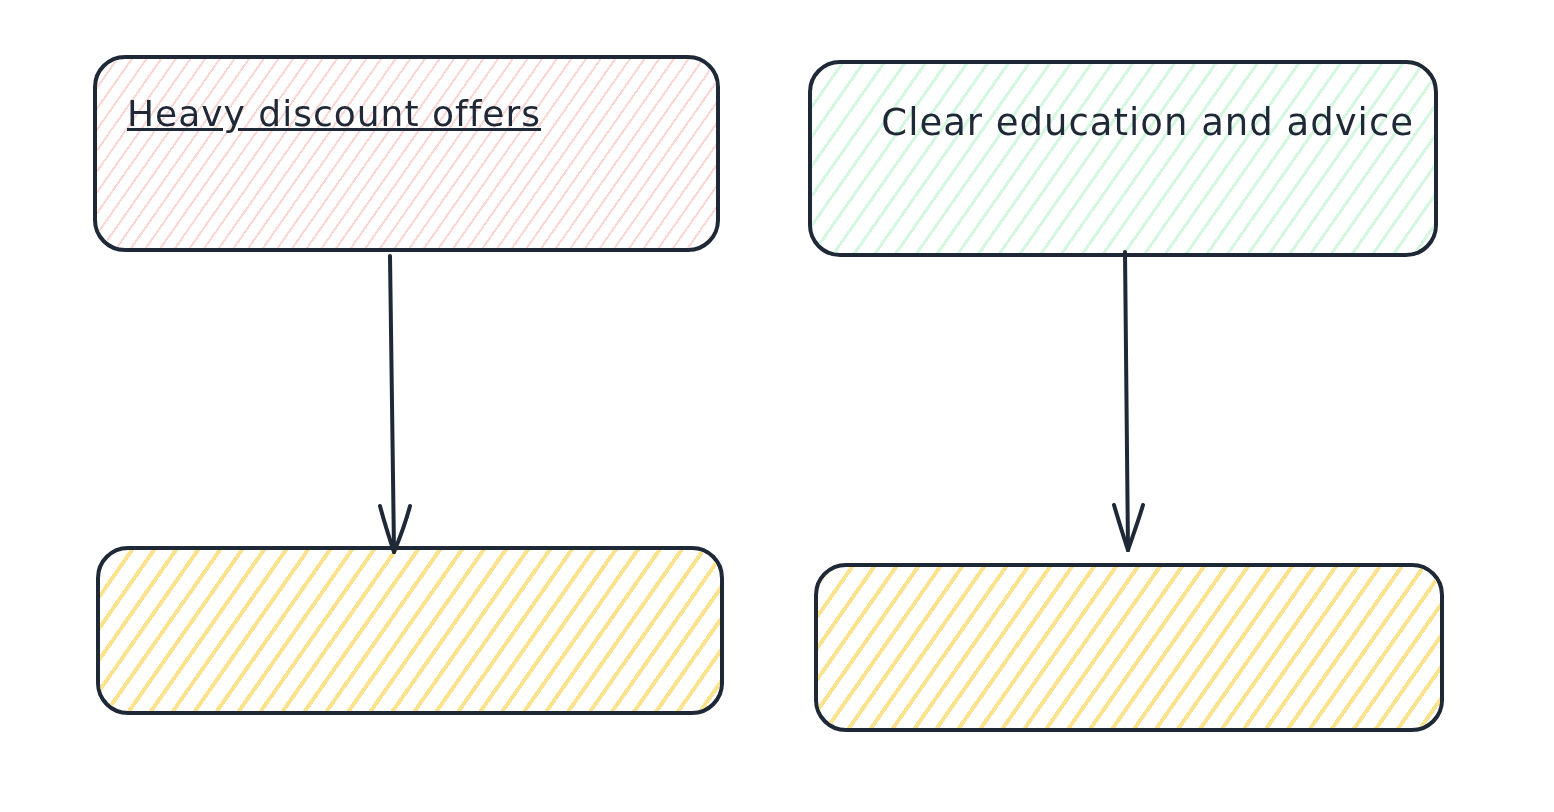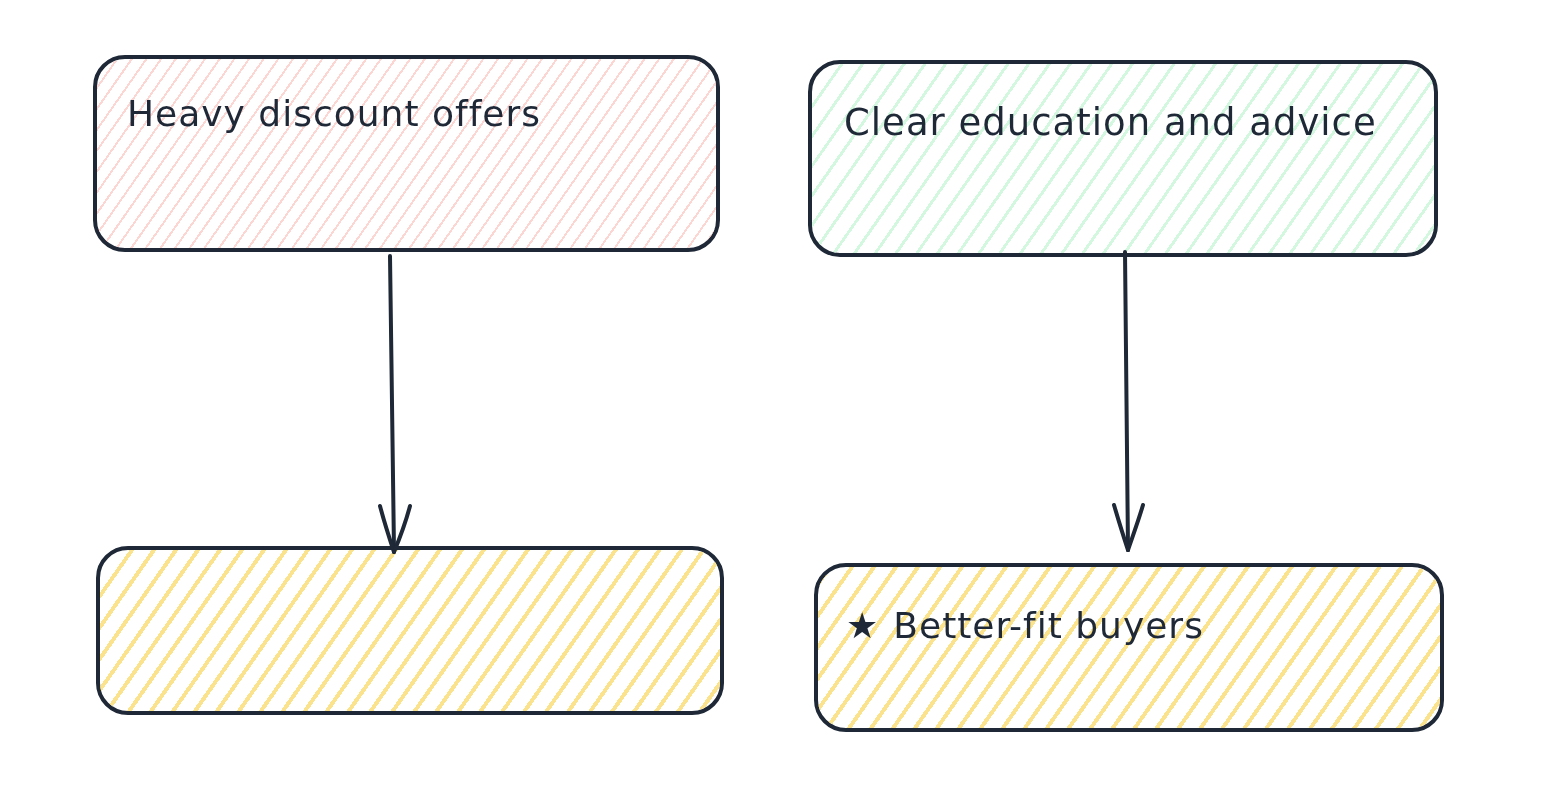--- a/index.html
+++ b/index.html
@@ -83,37 +83,34 @@
       pointer-events: none;
     }
   </style>
 </head>
 <body>
 
 <div id="canvas">
 
   <div class="node" style="left:93px; top:55px; width:627px; height:197px;">
     <div class="hatch hatch-red"></div>
-    <div class="label" style="top:28px;">Heavy discount offers</div>
+    <div class="label" style="top:28px;text-decoration:underline;">Heavy discount offers</div>
   </div>
 
-  <div class="node" style="left:808px; top:60px; width:630px; height:197px;">
+  <div class="node" style="left:808px; top:60px; width:630px; height:197px;text-align:right;">
     <div class="hatch hatch-green"></div>
     <div class="label" style="top:32px; left:32px; font-size:37px;">Clear education and advice</div>
   </div>
 
   <div class="node" style="left:96px; top:546px; width:628px; height:169px;">
     <div class="hatch hatch-yellow"></div>
   </div>
 
   <div class="node" style="left:814px; top:563px; width:630px; height:169px;">
     <div class="hatch hatch-yellow"></div>
-    <div class="label" style="top:32px; left:28px;">
-      <span class="star">★</span><span>Better-fit buyers</span>
-    </div>
   </div>
 
   <svg class="arrows" viewBox="0 0 1554 812">
     <g stroke="#1e2836" stroke-width="4" fill="none" stroke-linecap="round">
       <path d="M390 256 C391 350, 392 450, 394 550"></path>
       <path d="M380 506 C385 525, 390 540, 394 552"></path>
       <path d="M410 506 C405 525, 399 540, 394 552"></path>
     </g>
     <g stroke="#1e2836" stroke-width="4" fill="none" stroke-linecap="round">
       <path d="M1125 252 C1126 350, 1127 450, 1128 550"></path>

